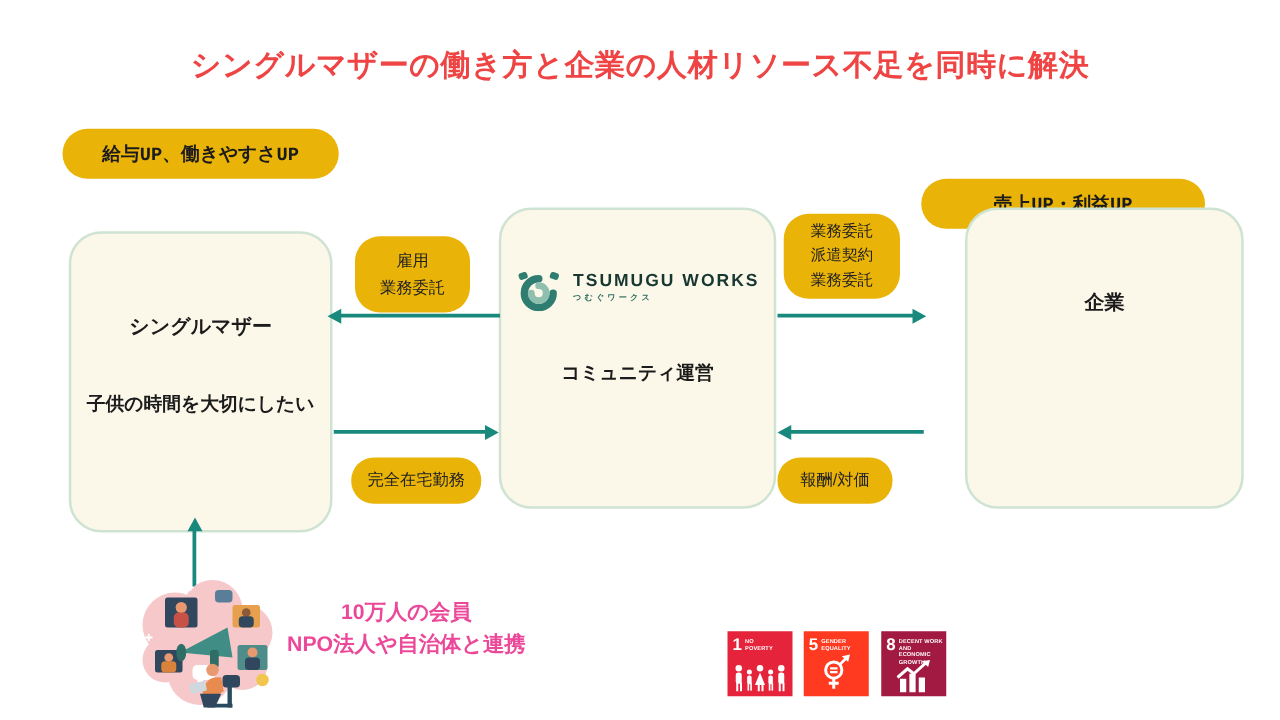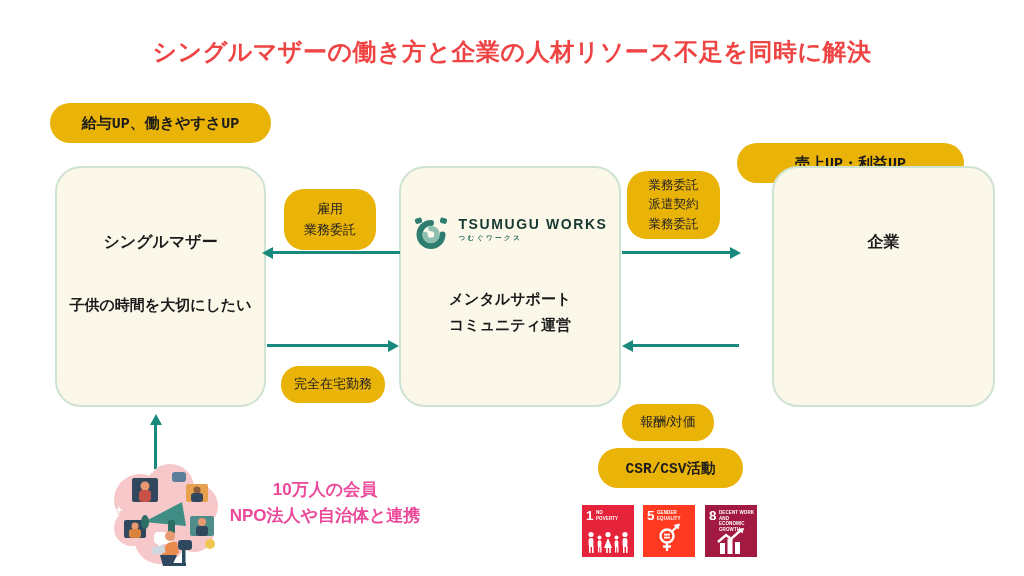--- a/index.html
+++ b/index.html
@@ -11,21 +11,21 @@
            font-size:24px; font-weight:bold; letter-spacing:0.5px; color:#ef4444; }
 
   .pill { position:absolute; display:flex; align-items:center; justify-content:center;
           background:#eab308; border-radius:22px; font-weight:bold; font-size:15px; color:#1b1b1b;font-family:Liberation Mono, monospace; }
   .left-benefit  { left:50px;  top:103px; width:221px; height:40px; }
   .right-benefit { left:737px; top:103px; width:227px; height:40px;margin-top:40px; }
   .csr-pill      { left:598px; top:448px; width:145px; height:40px; font-size:14.5px; }
 
   .box { position:absolute; top:166px; height:241px; background:#fbf7e9;
          border:2.5px solid #cfe3d2; border-radius:26px; }
-  .single-mother-box { left:55px;  width:211px; }
+  .single-mother-box { left:55px;  width:211px;margin-top:19px; }
   .tsumugu-box       { left:399px; width:222px; }
   .company-box       { left:772px; width:223px; }
 
   .box-title { position:absolute; top:64px; left:0; width:100%; text-align:center;
                font-size:16px; font-weight:bold; }
   .box-body  { position:absolute; top:125px; left:0; width:100%; text-align:center;
                font-size:15px; font-weight:bold; line-height:1.65; }
   .tsumugu-body { top:118px; line-height:1.7; }
 
   .logo-row { position:absolute; top:48px; left:0; width:100%; display:flex;
@@ -33,21 +33,21 @@
   .logo-texts { display:flex; flex-direction:column; align-items:flex-start; }
   .brand     { font-size:14px; font-weight:bold; letter-spacing:1.6px; color:#173731; }
   .brand-sub { font-size:6.5px; font-weight:bold; letter-spacing:2.5px; color:#2e6e63; margin-top:2px; }
 
   .flow-label { position:absolute; display:flex; flex-direction:column; align-items:center;
                 justify-content:center; background:#eab308; border-radius:20px;
                 font-size:13px; line-height:1.55; color:#222; }
   .employment-label  { left:284px; top:189px; width:92px;  height:61px; }
   .remote-label      { left:281px; top:366px; width:104px; height:37px; border-radius:18px; }
   .outsourcing-label { left:627px; top:171px; width:93px;  height:68px; font-size:12.5px; }
-  .reward-label      { left:622px; top:366px; width:92px;  height:37px; border-radius:18px;margin-top:38px; }
+  .reward-label      { left:622px; top:366px; width:92px;  height:37px; border-radius:18px; }
 
   .arrow-line { position:absolute; background:#19897d; }
   .h-line { height:3px; }
   .v-line { width:3px; }
   .arrow-head { position:absolute; width:0; height:0; }
   .ah-left  { border-top:6px solid transparent; border-bottom:6px solid transparent; border-right:11px solid #19897d; }
   .ah-right { border-top:6px solid transparent; border-bottom:6px solid transparent; border-left:11px solid #19897d; }
   .ah-up    { border-left:6px solid transparent; border-right:6px solid transparent; border-bottom:11px solid #19897d; }
 
   .community-illustration { position:absolute; left:98px; top:458px; }
@@ -87,21 +87,20 @@
         <rect x="28" y="2" width="7" height="5.5" rx="2" fill="#2e7d70" transform="rotate(18 31.5 4.7)"></rect>
         <path d="M19 7 a11.5 11.5 0 1 0 11.5 11.5" fill="none" stroke="#2e7d70" stroke-width="6" stroke-linecap="round"></path>
         <path d="M19 12.5 a6 6 0 1 1 -6 6" fill="none" stroke="#8fbfae" stroke-width="5.5" stroke-linecap="round"></path>
       </svg>
       <div class="logo-texts">
         <div class="brand">TSUMUGU WORKS</div>
         <div class="brand-sub">つむぐワークス</div>
       </div>
     </div>
     <div class="box-body tsumugu-body">
-      <div>メンタルサポート</div>
       <div>コミュニティ運営</div>
     </div>
   </div>
 
   <div class="box company-box">
     <div class="box-title">企業</div>
   </div>
 
   <div class="flow-label employment-label">
     <div>雇用</div>
@@ -185,21 +184,20 @@
       <path d="M118 36 h5 M120.5 33.5 v5"></path>
       <path d="M52 12 h5 M54.5 9.5 v5"></path>
     </g>
   </svg>
 
   <div class="community-text">
     <div>10万人の会員</div>
     <div>NPO法人や自治体と連携</div>
   </div>
 
-  <div class="pill csr-pill">CSR/CSV活動</div>
 
   <div class="sdg sdg-1" style="background-color: rgb(229, 36, 59);">
     <div class="sdg-head">
       <span class="sdg-num">1</span>
       <span class="sdg-label">
         <span>NO</span>
         <span>POVERTY</span>
       </span>
     </div>
     <svg class="sdg-art" width="44" height="23" viewBox="0 0 44 23" fill="#ffffff">

